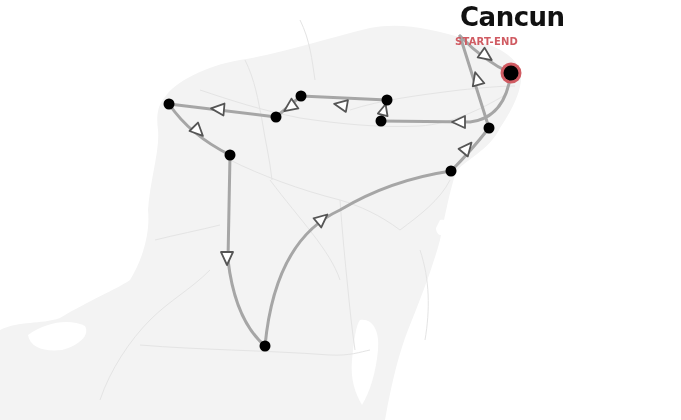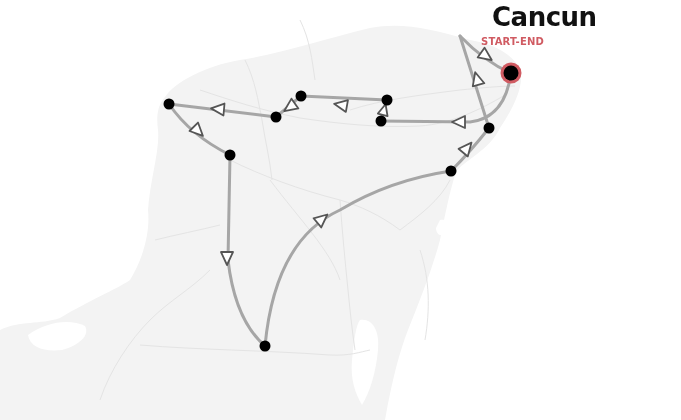--- a/index.html
+++ b/index.html
@@ -1,24 +1,24 @@
 <!DOCTYPE html>
 <html><head>
   <meta charset="utf-8">
   <style>
     html, body { margin: 0; padding: 0; background: #ffffff; }
     body { width: 681px; height: 420px; overflow: hidden; position: relative; font-family: "DejaVu Sans", sans-serif; }
     #map { position: absolute; left: 0; top: 0; width: 681px; height: 420px; }
     .title-label {
       position: absolute; left: 460px; top: 0px;
       font-family: "DejaVu Sans", sans-serif; font-weight: bold;
-      font-size: 26px; color: #111111; letter-spacing: -0.5px; line-height: 34px; margin-left: 32px;
+      font-size: 26px; color: #111111; letter-spacing: -0.5px; line-height: 34px;
     }
     .sub-label {
-      position: absolute; left: 481px; top: 36px;
+      position: absolute; left: 455px; top: 36px;
       font-family: "DejaVu Sans", sans-serif; font-weight: bold;
       font-size: 10px; color: #d05b62; letter-spacing: 0.2px;
     }
   </style>
 </head>
 <body>
 
 <svg id="map" viewBox="0 0 681 420" xmlns="http://www.w3.org/2000/svg">
 
   <g>

